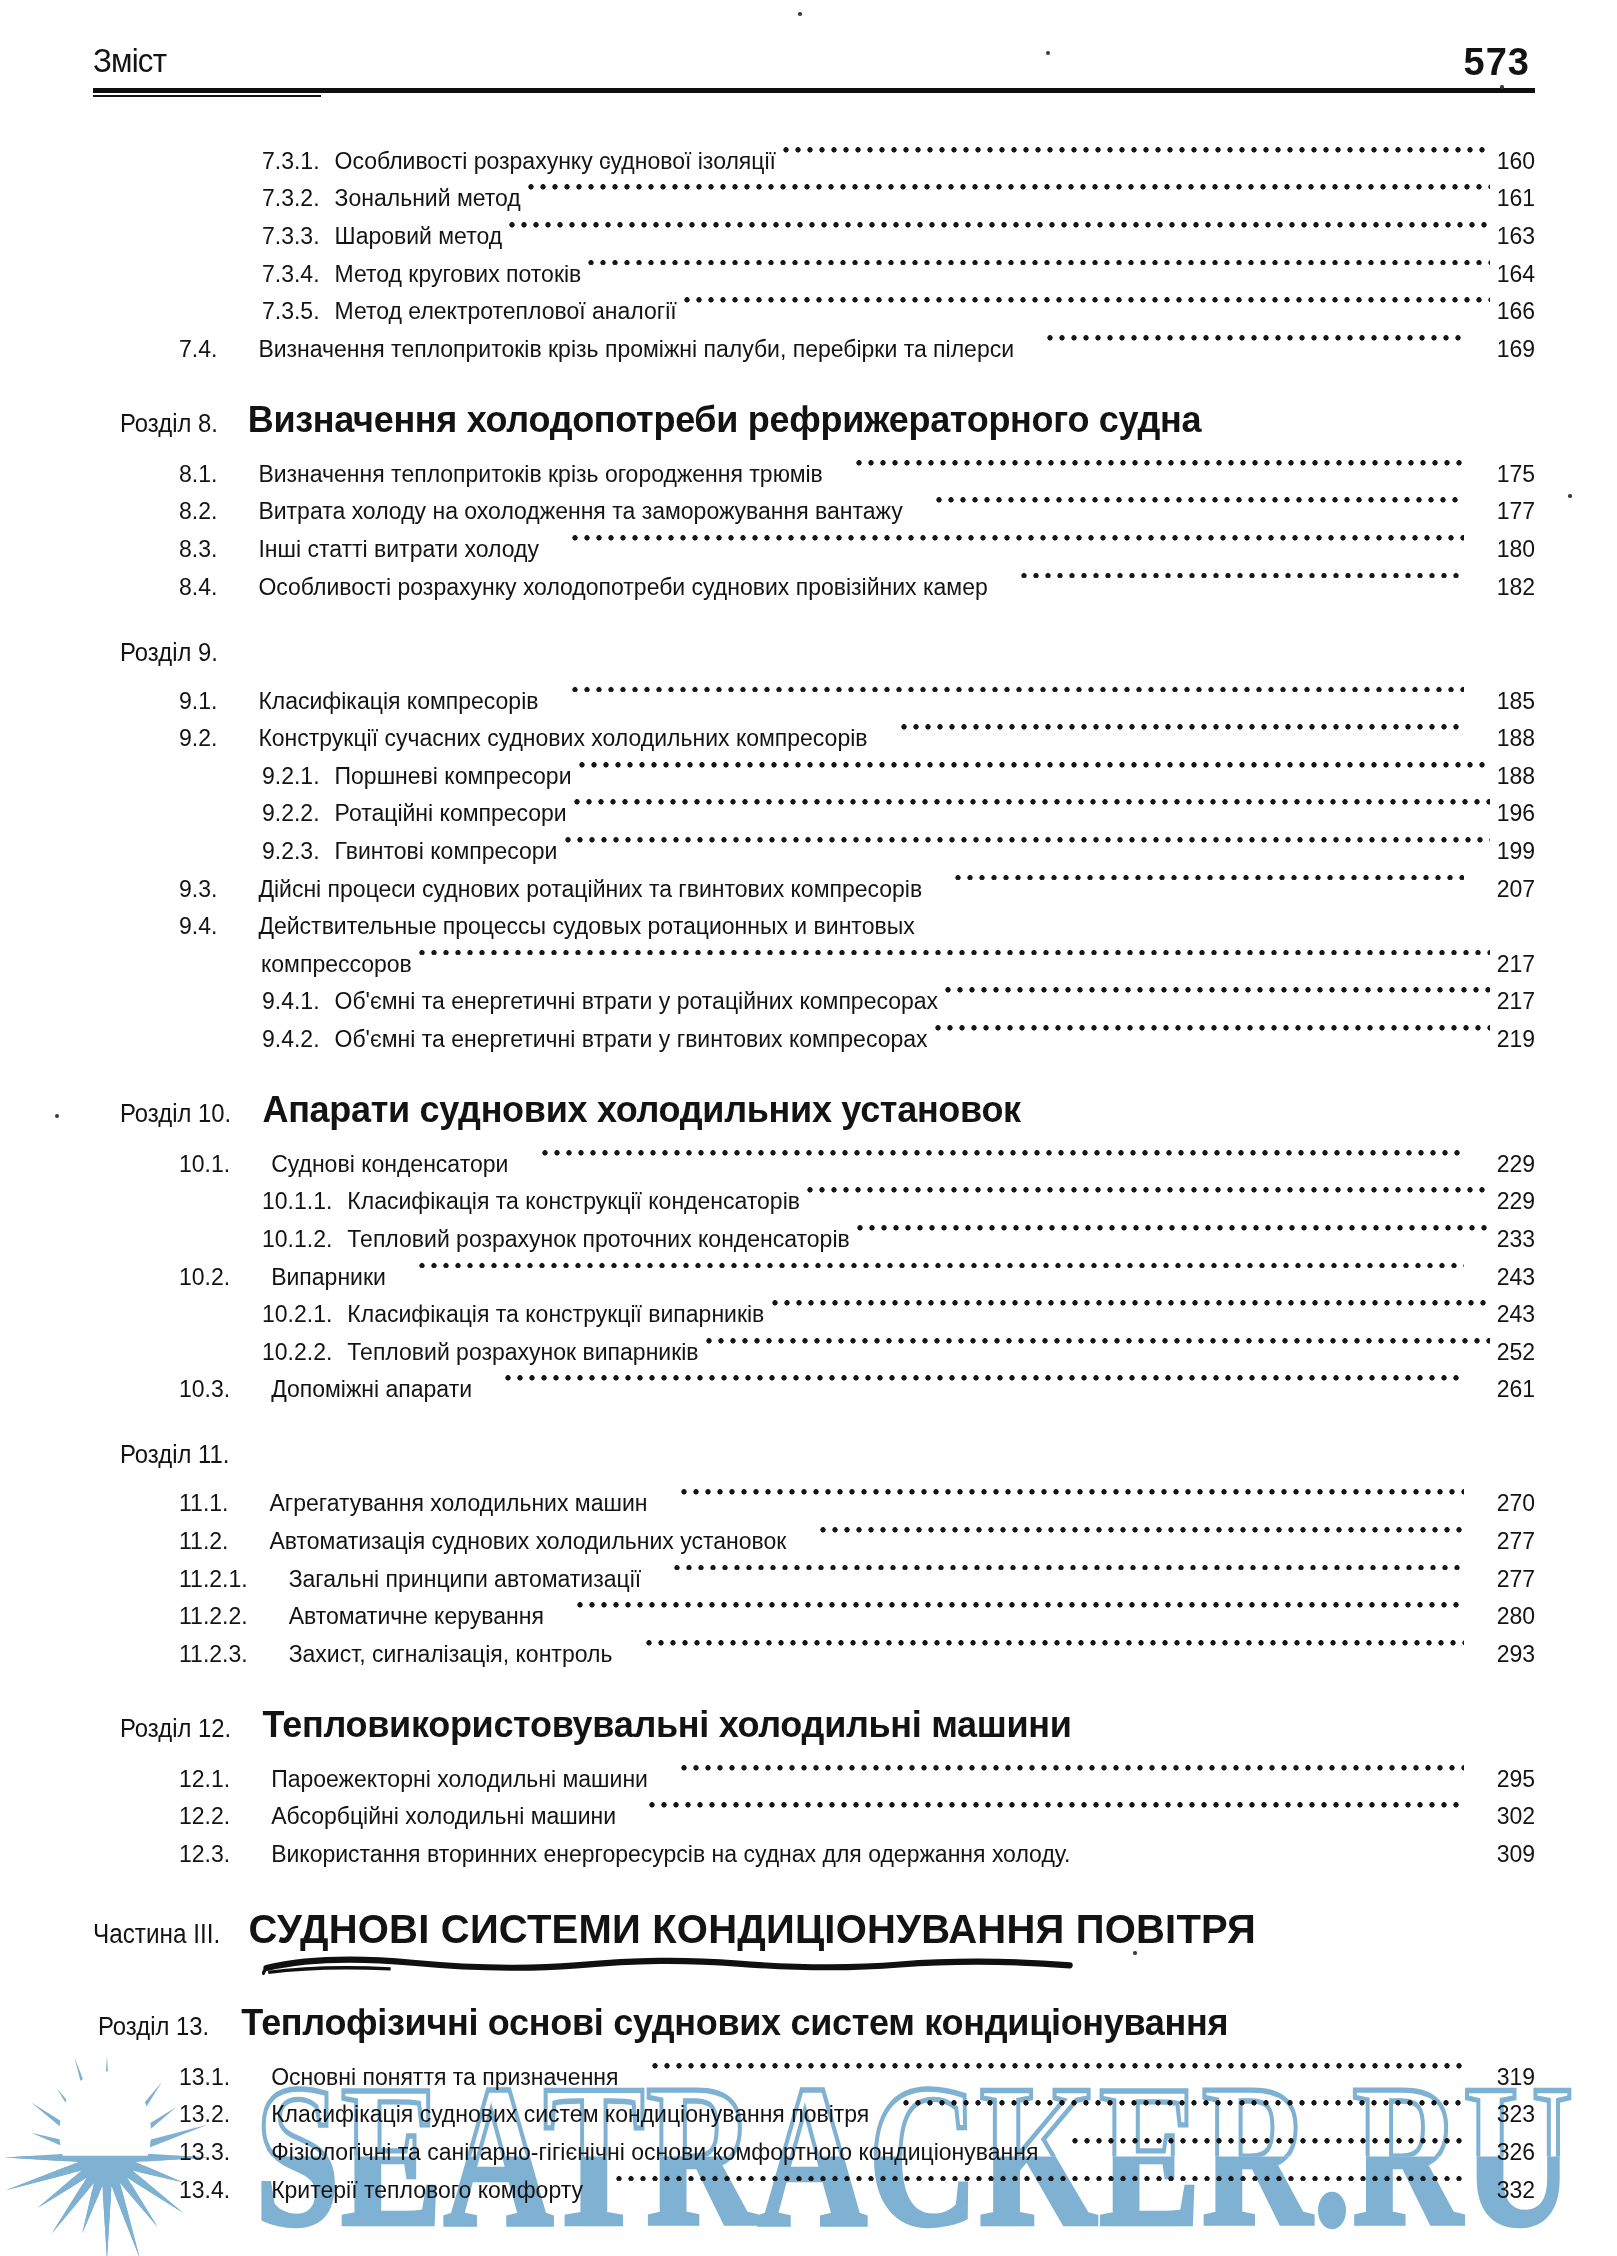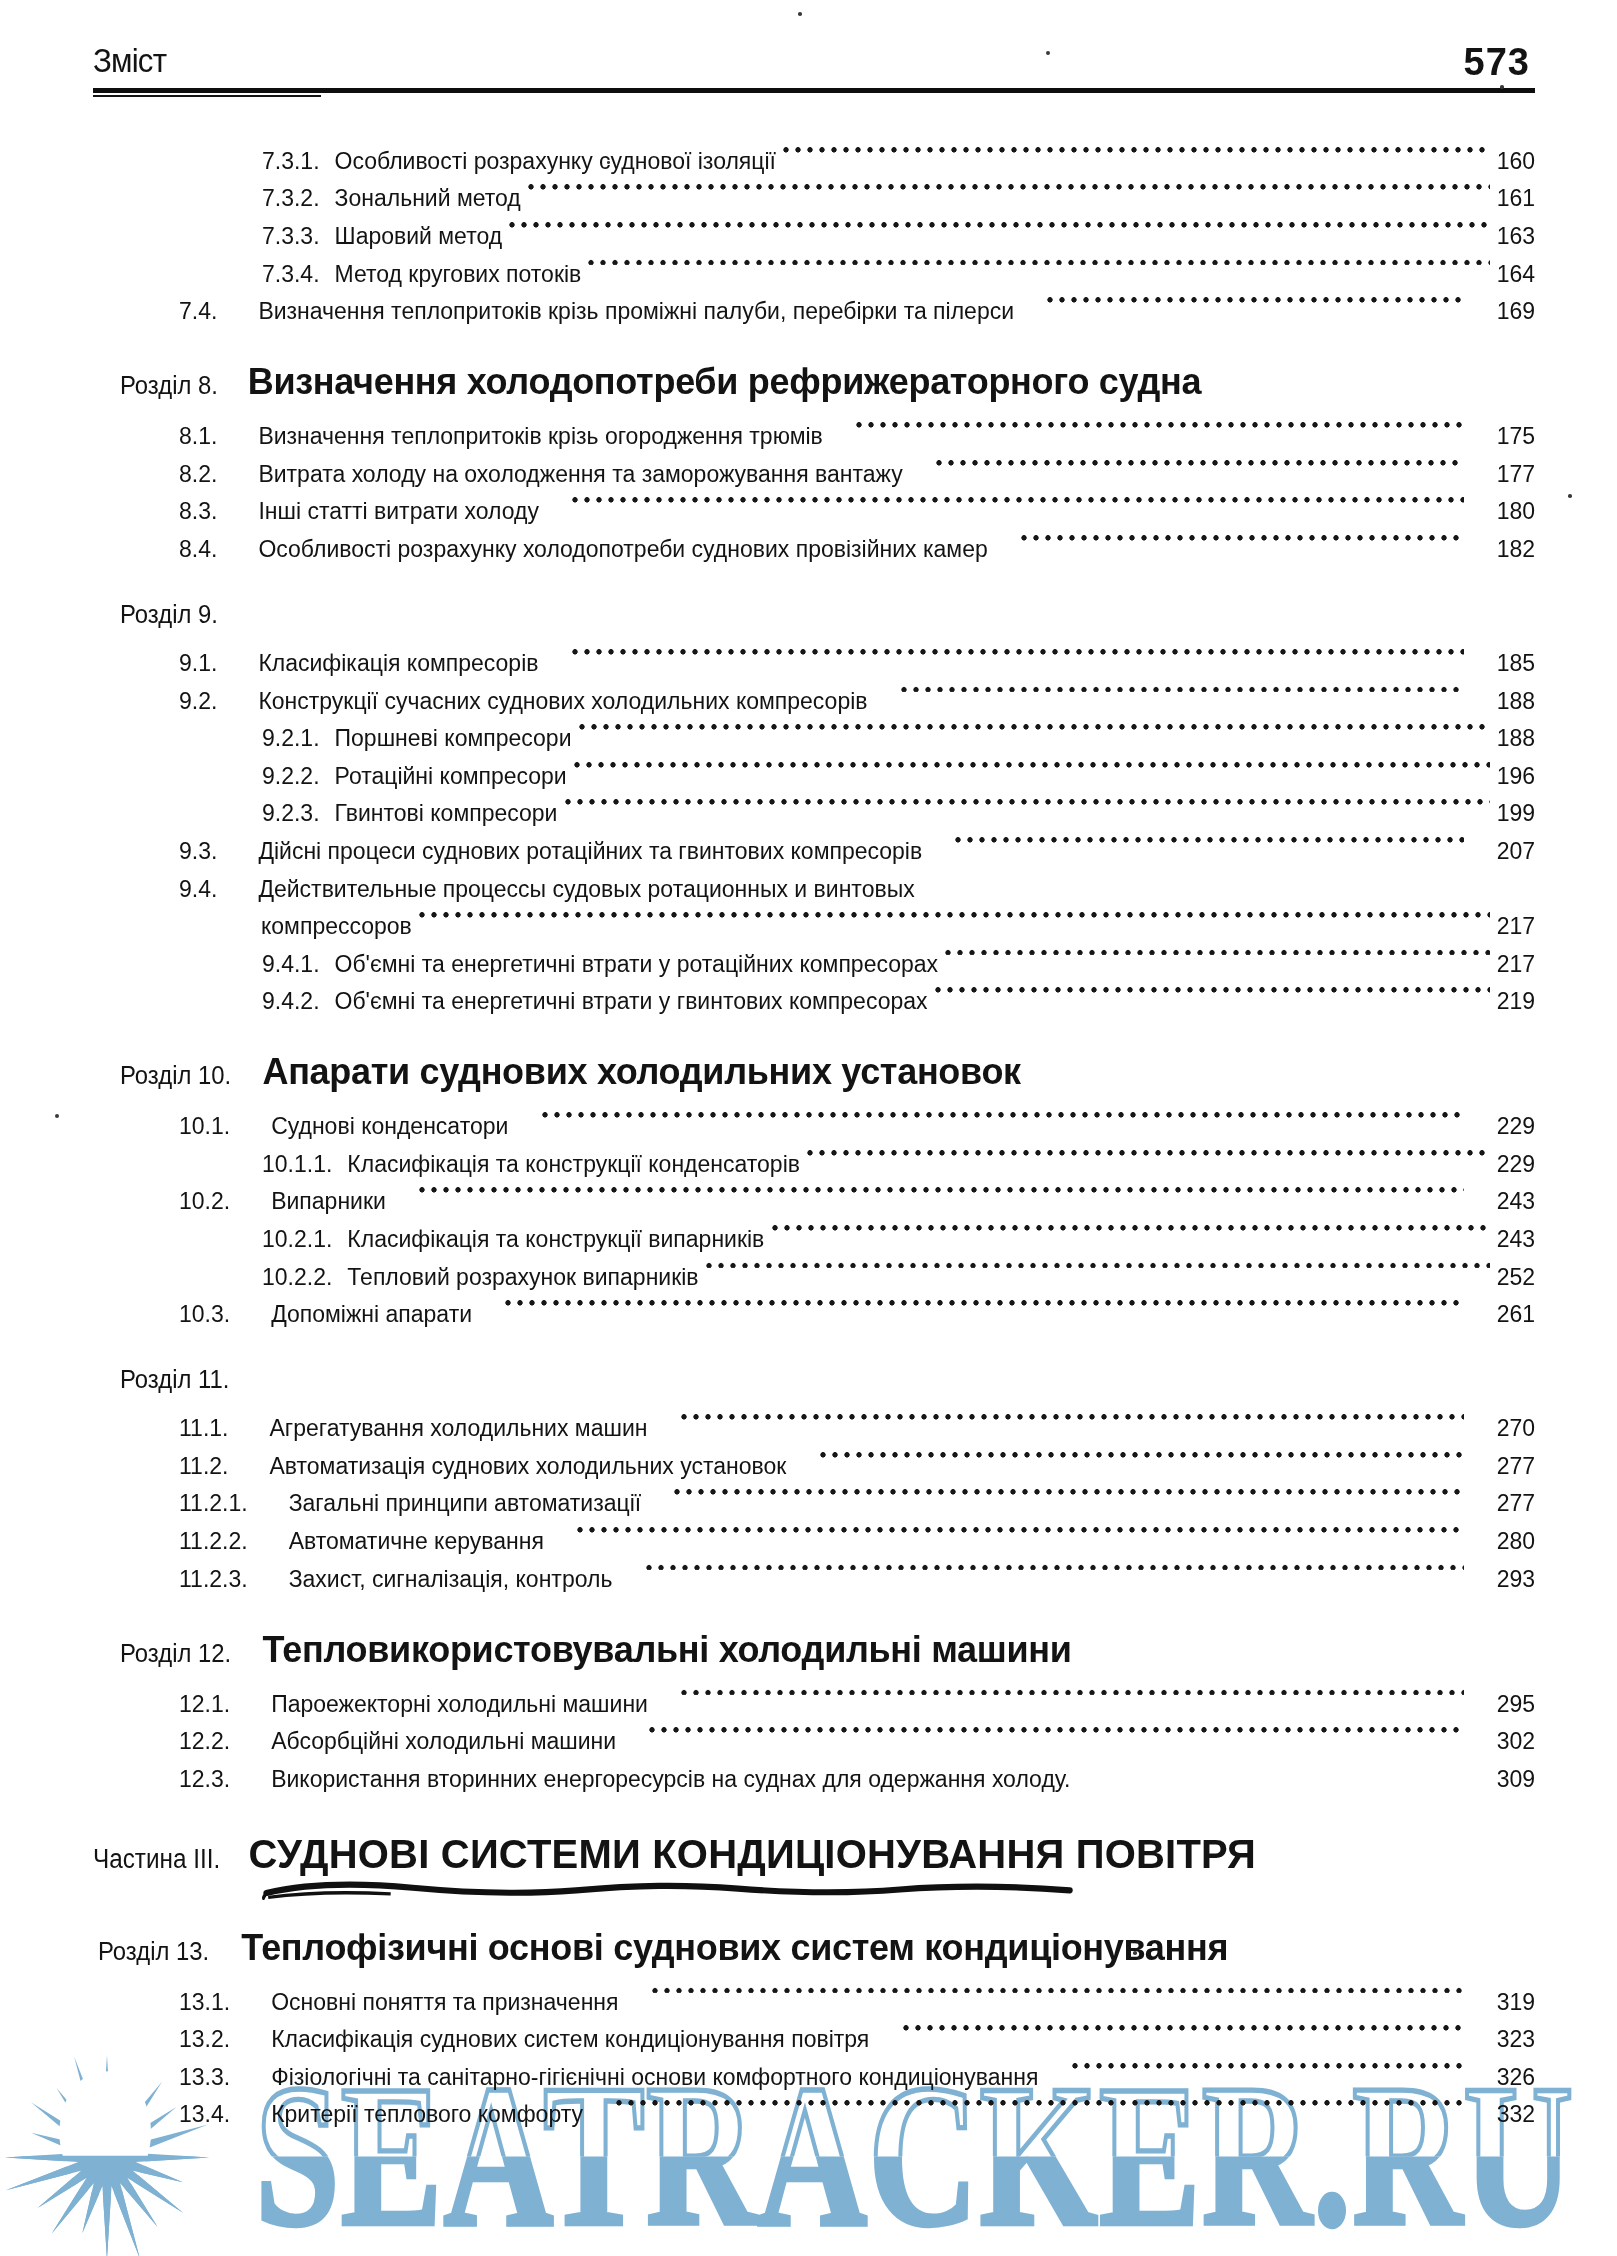--- a/index.html
+++ b/index.html
@@ -96,20 +96,26 @@
           <span class="txt">Шаровий метод</span>
           <span class="dots"></span>
           <span class="pg">163</span>
         </div>
         <div class="row lv2">
           <span class="num">7.3.4.</span>
           <span class="txt">Метод кругових потоків</span>
           <span class="dots"></span>
           <span class="pg">164</span>
         </div>
+        <div class="row lv2">
+          <span class="num">7.3.5.</span>
+          <span class="txt">Метод електротеплової аналогії</span>
+          <span class="dots"></span>
+          <span class="pg">166</span>
+        </div>
         <div class="row lv1">
           <span class="num">7.4.</span>
           <span class="txt">Визначення теплопритоків крізь проміжні палуби, перебірки та пілерси</span>
           <span class="dots"></span>
           <span class="pg">169</span>
         </div>
         <div class="chapter-heading">
           <span class="ch-label">Розділ 8.</span>
           <span class="ch-title">Визначення холодопотреби рефрижераторного судна</span>
         </div>
@@ -205,20 +211,26 @@
           <span class="num">10.1.</span>
           <span class="txt">Суднові конденсатори</span>
           <span class="dots"></span>
           <span class="pg">229</span>
         </div>
         <div class="row lv2">
           <span class="num">10.1.1.</span>
           <span class="txt">Класифікація та конструкції конденсаторів</span>
           <span class="dots"></span>
           <span class="pg">229</span>
+        </div>
+        <div class="row lv2">
+          <span class="num">10.1.2.</span>
+          <span class="txt">Тепловий розрахунок проточних конденсаторів</span>
+          <span class="dots"></span>
+          <span class="pg">233</span>
         </div>
         <div class="row lv1">
           <span class="num">10.2.</span>
           <span class="txt">Випарники</span>
           <span class="dots"></span>
           <span class="pg">243</span>
         </div>
         <div class="row lv2">
           <span class="num">10.2.1.</span>
           <span class="txt">Класифікація та конструкції випарників</span>

